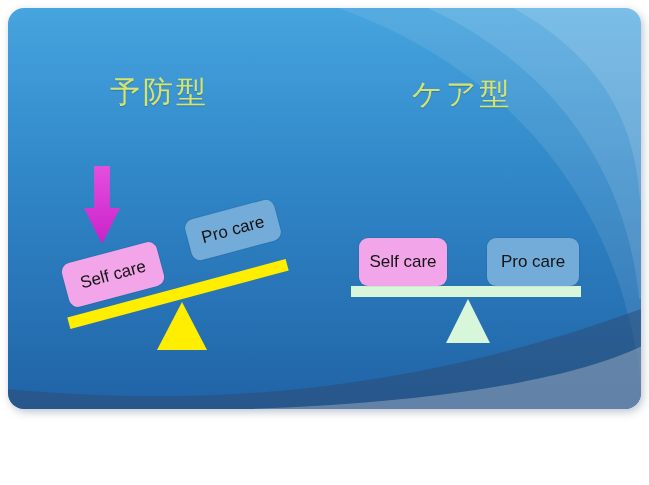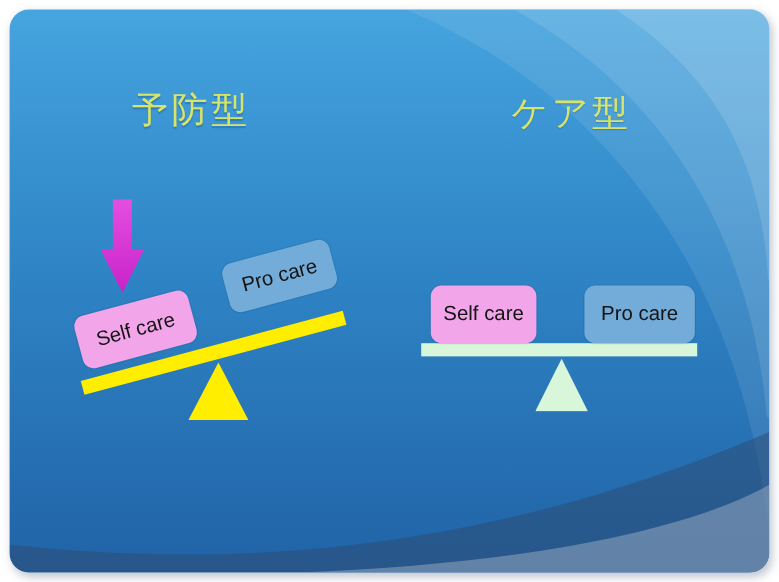--- a/index.html
+++ b/index.html
@@ -2,36 +2,36 @@
 <html><head>
 <meta charset="utf-8">
 <style>
   * { margin:0; padding:0; box-sizing:border-box; }
   html,body { background:#ffffff; }
   body { font-family:"Liberation Sans", sans-serif; }
 
   .page { position:relative; width:649px; height:485px; background:#ffffff; overflow:hidden; }
 
   .slide {
-    position:absolute; left:8px; top:8px; width:633px; height:469px;
+    position:absolute; left:8px; top:8px; width:633px; height:401px;
     border-radius:16px; overflow:hidden;
     box-shadow:2px 3px 8px rgba(70,90,115,0.35);
     background:linear-gradient(180deg,#46a4de 0%,#2f85c6 45%,#2063a6 100%);
     text-decoration:underline;
   }
 
   .bg-svg { position:absolute; left:0; top:0; width:100%; height:100%; display:block; }
 
   .title {
     position:absolute; font-size:30px; letter-spacing:3px;
     color:#d7e46b; font-weight:400; white-space:nowrap;
     text-shadow:0 1px 1px rgba(0,40,80,0.25);
   }
   .title-left  { left:102px; top:64px; }
-  .title-right { left:404px; top:66px;margin-left:14px; }
+  .title-right { left:404px; top:66px; }
 
   .box {
     position:absolute; display:flex; align-items:center; justify-content:center;
     font-size:17px; color:#141414; border-radius:9px;
     box-shadow:0 0 0 1px rgba(0,0,0,0.06);
   }
   .box-pink { background:#f2a5e8; }
   .box-blue { background:#74acd9; }
 
   

